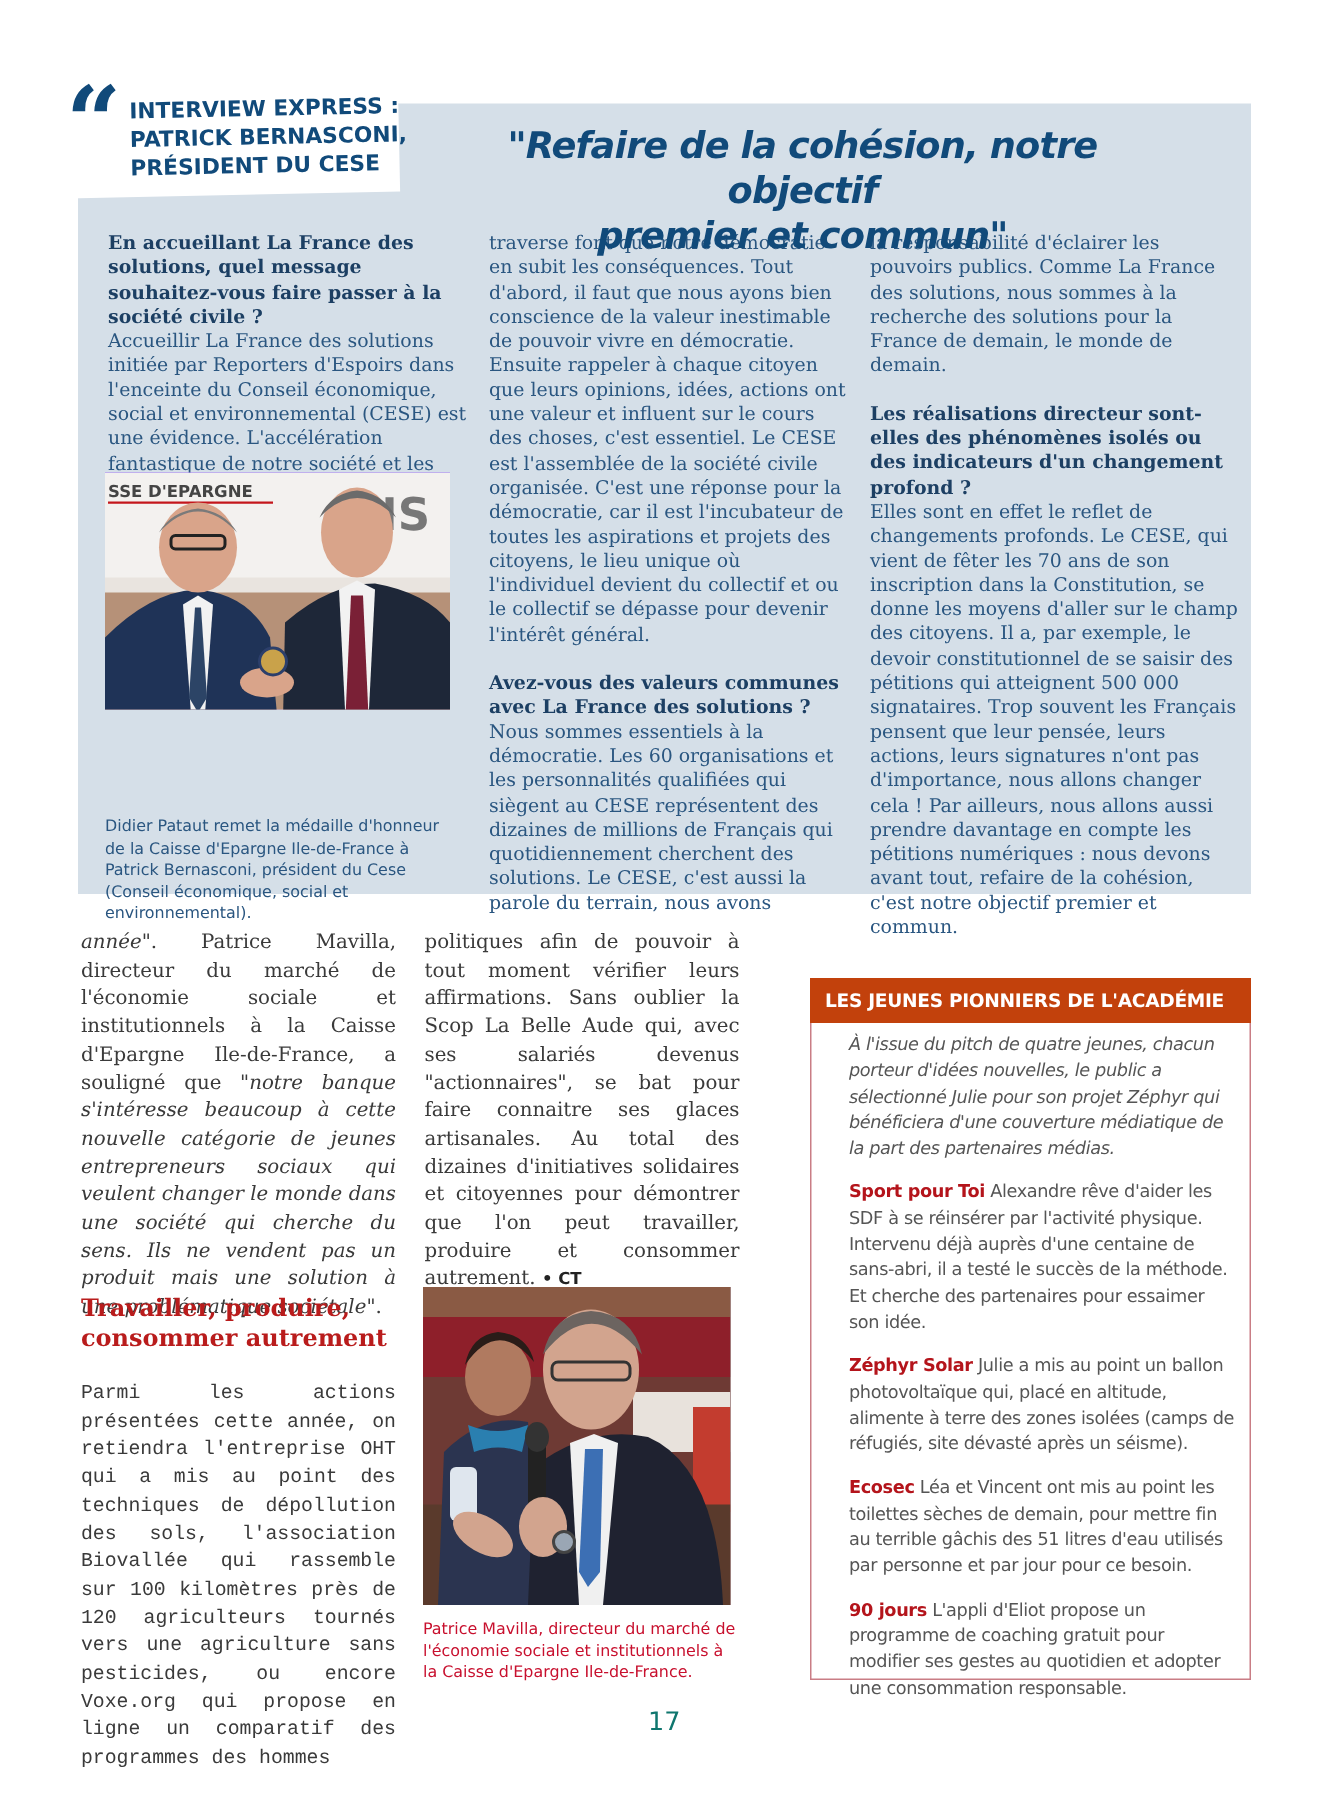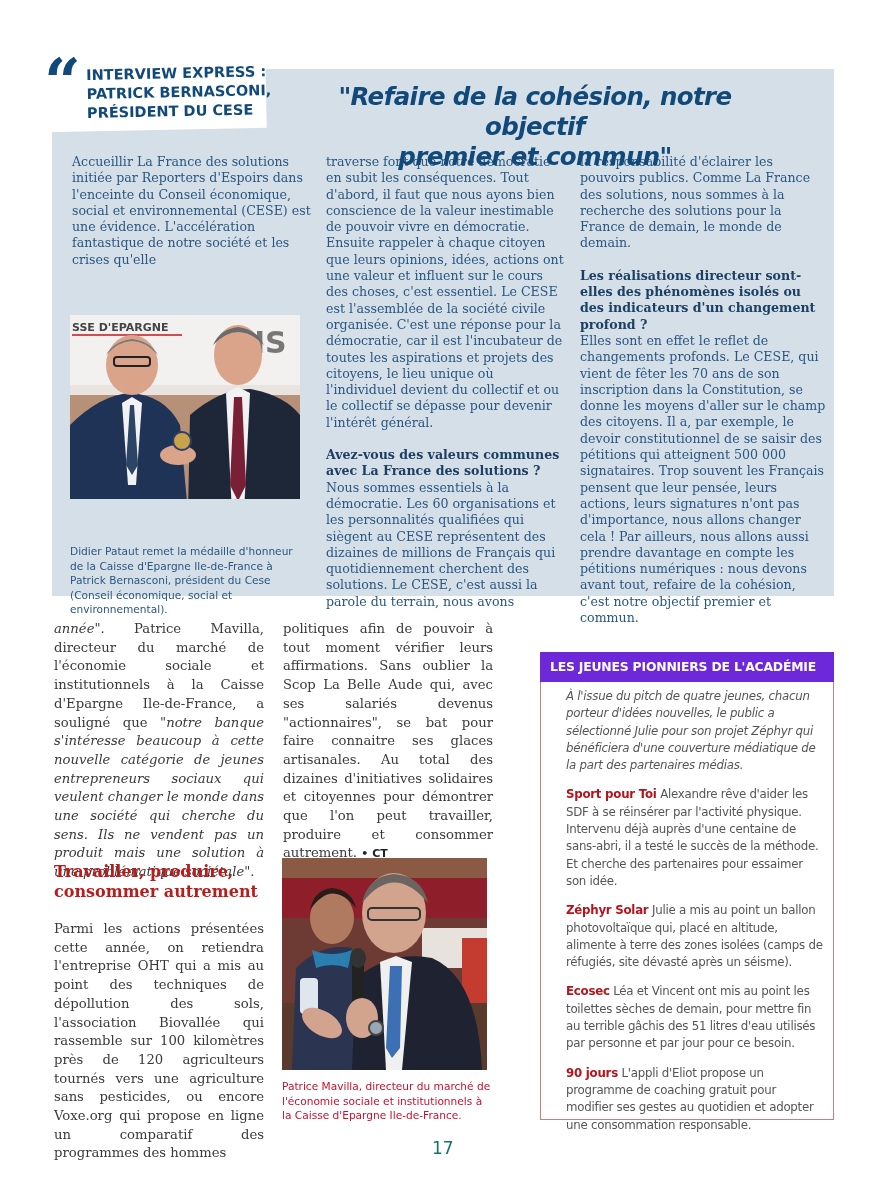--- a/index.html
+++ b/index.html
@@ -10,35 +10,35 @@
   .header-title { position:absolute; left:86px; top:66px; z-index:3; font-family:"DejaVu Sans", sans-serif; font-weight:bold; color:#114a7a; font-size:14.5px; line-height:19px; transform:rotate(-1.2deg); transform-origin:left top; }
   .header-title div { white-space:nowrap; }
   .headline { position:absolute; left:300px; top:82px; width:470px; text-align:center; font-family:"DejaVu Sans", sans-serif; font-style:italic; font-weight:bold; color:#114a7a; font-size:24.5px; line-height:30px; z-index:3; letter-spacing:-0.6px; }
   .icol { position:absolute; font-size:12.6px; line-height:16.3px; color:#2a5680; }
   .icol .q { font-weight:bold; color:#1c3f63; }
   .icol p { margin:0; }
   .icol .gap { height:16px; }
   .col1 { left:72px; top:154px; width:240px; }
   .col2 { left:326px; top:154px; width:240px; }
   .col3 { left:580px; top:154px; width:246px; }
-  .photo1 { position:absolute; left:70px; top:315px; width:230px; height:184px; overflow:hidden; background:#8b5cf6; }
+  .photo1 { position:absolute; left:70px; top:315px; width:230px; height:158px; overflow:hidden; background:#8b5cf6; }
   .cap1 { position:absolute; left:70px; top:544px; width:236px; font-family:"DejaVu Sans", sans-serif; font-size:10.6px; line-height:14.5px; color:#2a5680; }
 
   .bcol { position:absolute; font-size:13.2px; line-height:18.7px; color:#3a3a3a; text-align:justify; }
   .bcol1 { left:54px; top:620px; width:210px; }
   .bcol2 { left:283px; top:620px; width:210px; }
   .bcol i { font-style:italic; }
   .subhead { position:absolute; left:54px; top:862px; width:220px; font-weight:bold; font-size:16px; line-height:20px; color:#b91c1c; }
-  .bcol3 { left:54px; top:920px; width:210px; }
+  .bcol3 { left:54px; top:920px; width:210px;font-family:Liberation Mono, monospace; }
   .ct { font-family:"DejaVu Sans", sans-serif; font-weight:bold; font-size:11px; color:#222; }
   .photo2 { position:absolute; left:282px; top:858px; width:205px; height:212px; overflow:hidden; background:#5b2a2a; }
   .cap2 { position:absolute; left:282px; top:1079px; width:210px; font-family:"DejaVu Sans", sans-serif; font-size:10.6px; line-height:14.5px; color:#c8102e; }
 
   .redbox { position:absolute; left:540px; top:652px; width:292px; height:467px; border:1px solid #c97d85; border-top:none; background:#ffffff; }
-  .redbox-head { position:absolute; left:540px; top:652px; width:294px; height:30px; background:#6d28d9; color:#ffffff; font-family:"DejaVu Sans", sans-serif; font-weight:bold; font-size:12.4px; line-height:30px; padding-left:10px; box-sizing:border-box; letter-spacing:-0.2px; }
+  .redbox-head { position:absolute; left:540px; top:652px; width:294px; height:30px; background:#c2410c; color:#ffffff; font-family:"DejaVu Sans", sans-serif; font-weight:bold; font-size:12.4px; line-height:30px; padding-left:10px; box-sizing:border-box; letter-spacing:-0.2px; }
   .redbox-body { position:absolute; left:550px; top:688px; width:276px; font-family:"DejaVu Sans", sans-serif; font-size:11.8px; line-height:17.3px; color:#555555; letter-spacing:-0.25px; }
   .redbox-body p { margin:0 0 12px 16px; }
   .redbox-body .intro { font-style:italic; }
   .redbox-body .k { color:#b4141b; font-weight:bold; }
   .pagenum { position:absolute; left:432px; top:1138px; font-family:"DejaVu Sans", sans-serif; font-weight:normal; font-size:17px; color:#0f766e; }
 </style>
 </head>
 <body>
 
 <div class="blue-panel"></div>
@@ -48,20 +48,21 @@
   <div>INTERVIEW EXPRESS :</div>
   <div>PATRICK BERNASCONI,</div>
   <div>PRÉSIDENT DU CESE</div>
 </div>
 <div class="headline">
   <div>"Refaire de la cohésion, notre objectif</div>
   <div>premier et commun"</div>
 </div>
 
 <div class="icol col1">
+  <p class="q">En accueillant La France des solutions, quel message souhaitez-vous faire passer à la société civile ?</p>
   <p>Accueillir La France des solutions initiée par Reporters d'Espoirs dans l'enceinte du Conseil économique, social et environnemental (CESE) est une évidence. L'accélération fantastique de notre société et les crises qu'elle</p>
 </div>
 
 <div class="photo1">
   <svg width="230" height="198" viewBox="0 0 230 198">
     <rect width="230" height="198" fill="#e9e4df"></rect>
     <rect x="0" y="0" width="230" height="70" fill="#f3f1ef"></rect>
     <text x="2" y="16" font-family="DejaVu Sans, sans-serif" font-size="11" font-weight="bold" fill="#444">SSE D'EPARGNE</text>
     <line x1="2" y1="20" x2="112" y2="20" stroke="#c4161c" stroke-width="1.5"></line>
     <text x="170" y="38" font-family="DejaVu Sans, sans-serif" font-size="30" font-weight="bold" fill="#777">NS</text>

